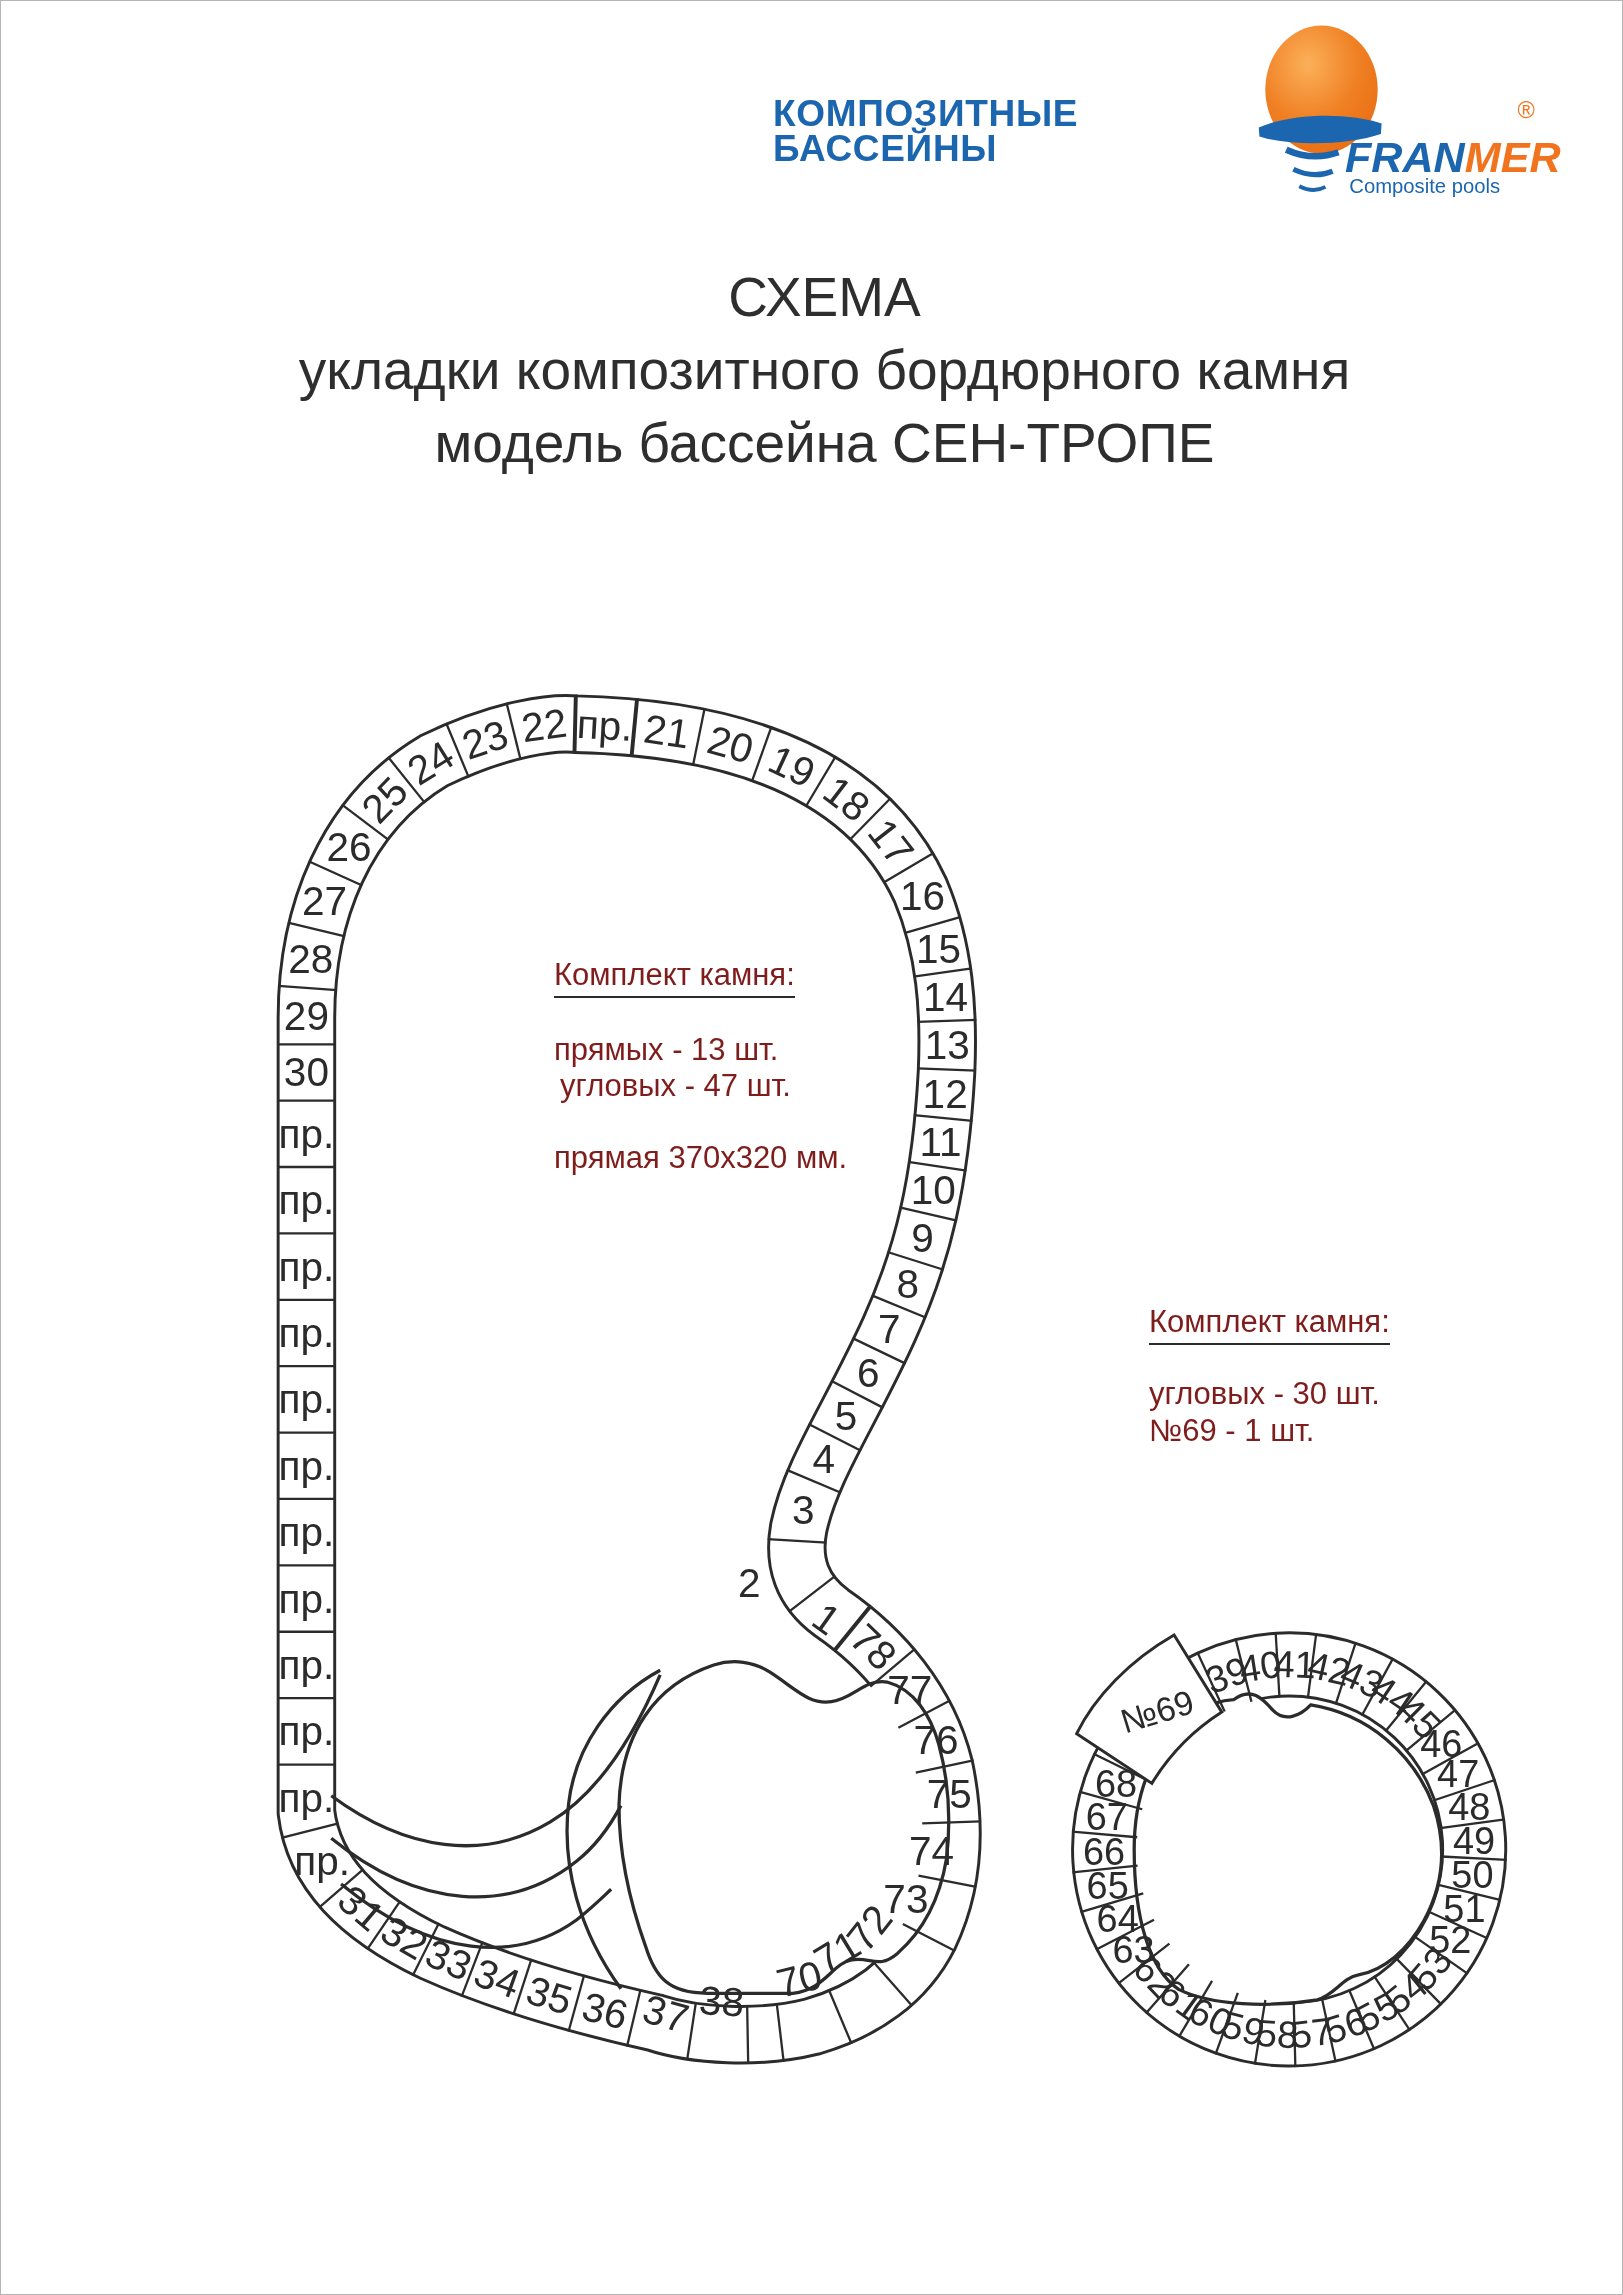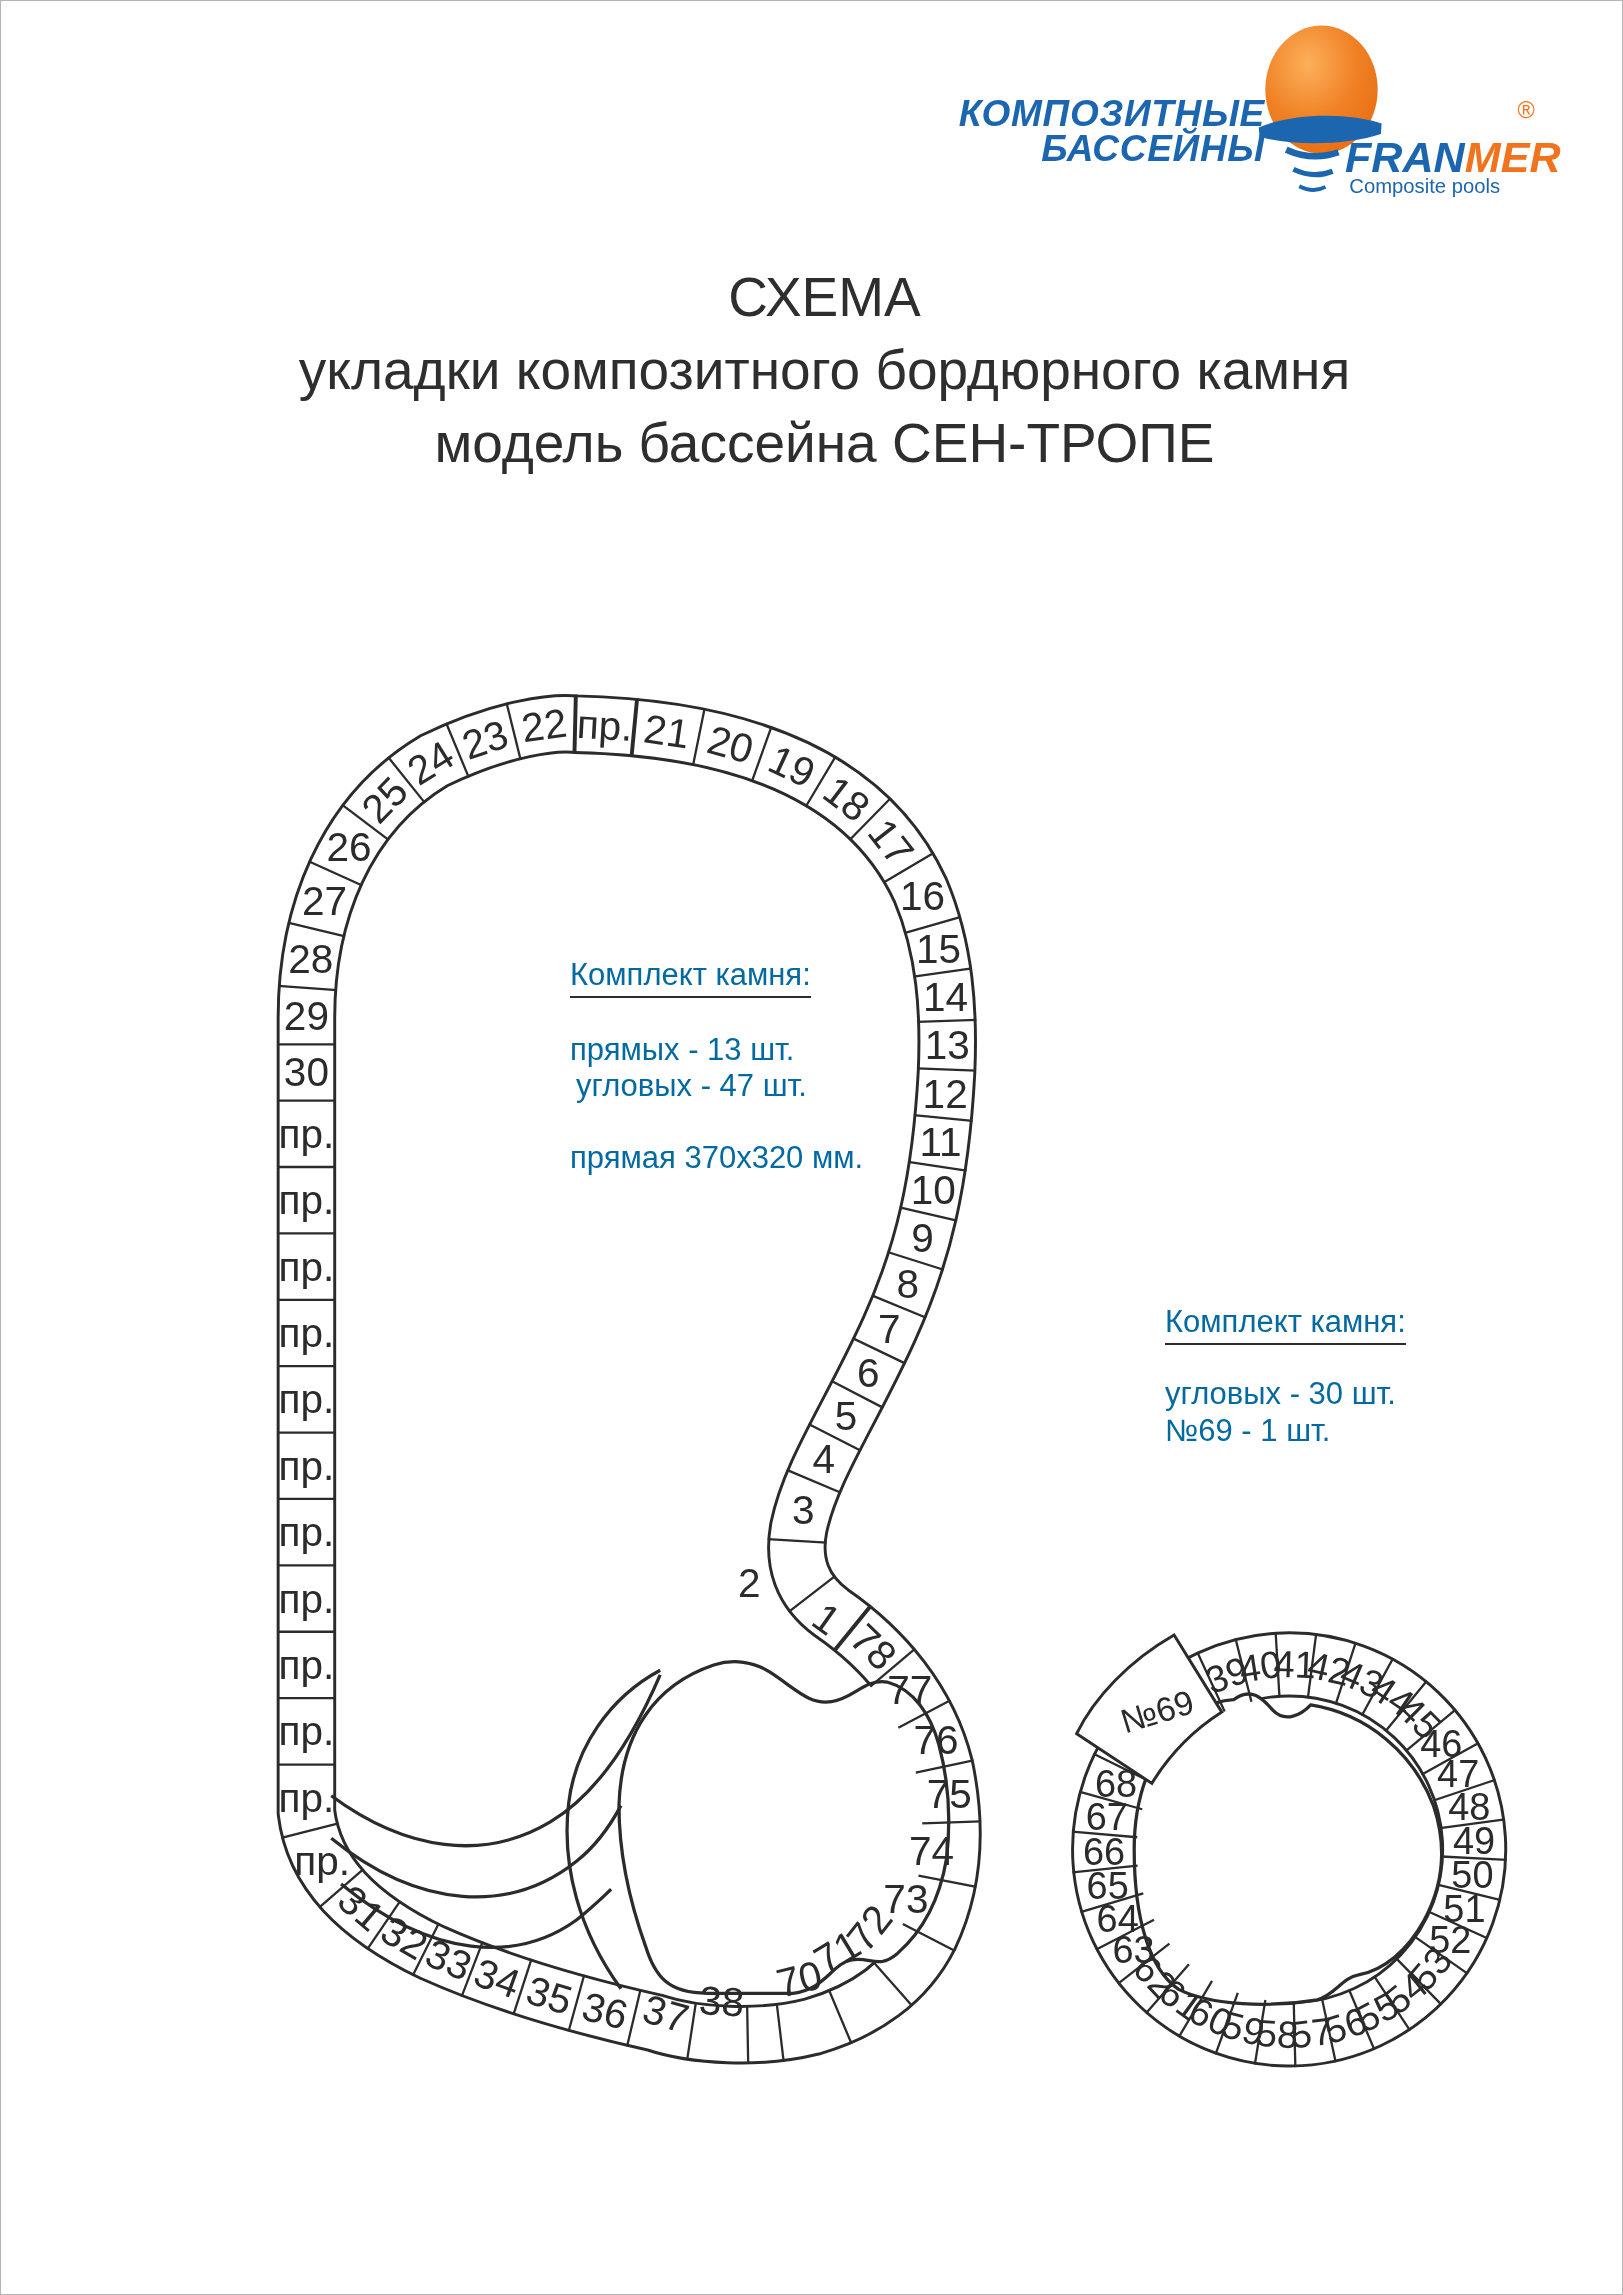--- a/index.html
+++ b/index.html
@@ -12,26 +12,26 @@
     box-sizing:border-box;
     border:1.3px solid #b5b5b5;
   }
   .title-block{
     position:absolute;left:0;top:260px;width:1623px;
     text-align:center;color:#2e2e2e;
     font-size:55px;line-height:73px;font-weight:400;padding-left:12px;
   }
   .logo-tagline{
     position:absolute;left:772px;top:95px;width:492px;
-    text-align:right;color:#1b66ae;
-    font-size:37px;line-height:35px;font-weight:bold;font-style:italic;
+    text-align:left;color:#1b66ae;
+    font-size:37px;line-height:35px;font-weight:bold;
     letter-spacing:0.7px;
   }
   .logo-tagline span{display:block;}
-  .note-line{position:absolute;color:#0369a1;font-size:31px;white-space:nowrap;margin-left:16px;}
+  .note-line{position:absolute;color:#7f1d1d;font-size:31px;white-space:nowrap;}
   .note-heading span{display:inline-block;border-bottom:2px solid #2b2b2b;padding-bottom:3.3px;}
   #diagram-wrap{position:absolute;left:0;top:0;width:1623px;height:2295px;}
   svg text{font-family:"Liberation Sans", sans-serif;}
 </style>
 </head>
 <body>
 
 <div class="page">
 
   <div class="logo-tagline">

